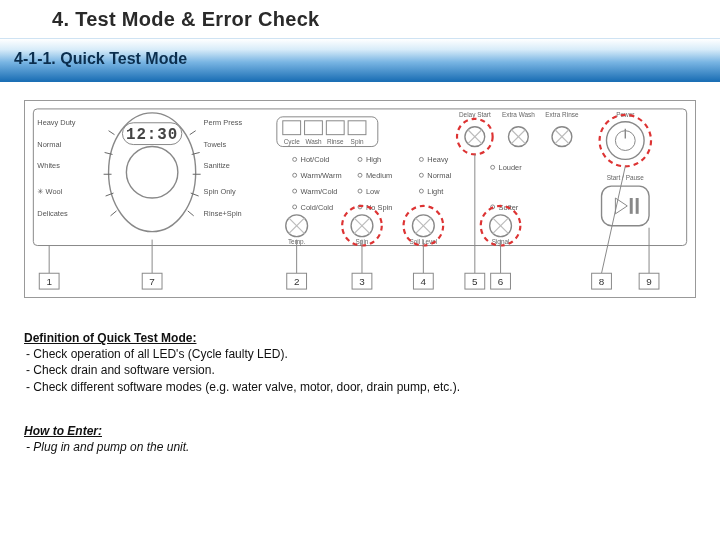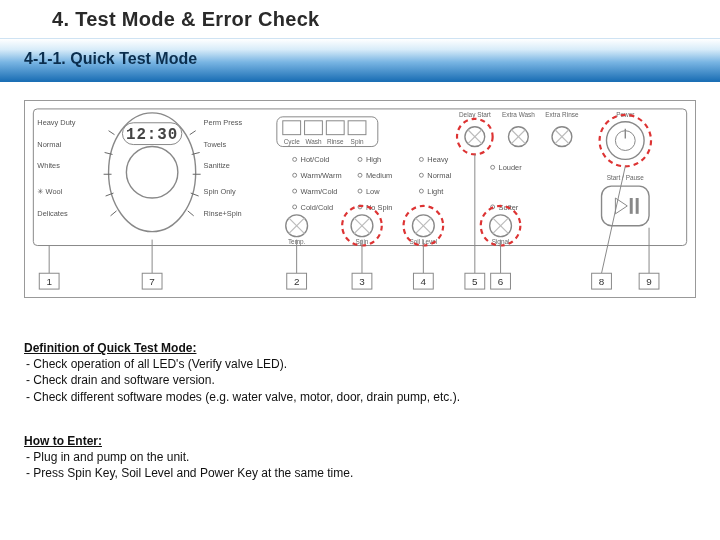--- a/index.html
+++ b/index.html
@@ -9,32 +9,32 @@
   
   .hdr-band {
     position: absolute; left: 0; top: 38px; width: 720px; height: 44px;
     background: linear-gradient(to bottom,
       #ffffff 0%, #d8ecf9 25%, #79b5e3 55%, #1c6fb5 100%);
     border-top: 1px solid #cfe3f3;
     border-bottom: 1px solid #1c6fb5;
   }
 
   .main-title { position: absolute; left: 52px; top: 8px; font-size: 20px; font-weight: bold; color: #2a2a2a; letter-spacing: .3px; }
-  .section-title { position: absolute; left: 24px; top: 50px; font-size: 16px; font-weight: bold; color: #0b2e4e; }
+  .section-title { position: absolute; left: 14px; top: 50px; font-size: 16px; font-weight: bold; color: #0b2e4e; }
 
   
   .diagram { position: absolute; left: 24px; top: 100px; width: 672px; height: 198px; border: 1px solid #999; background: #fff; }
   .diagram svg { width: 100%; height: 100%; display: block; }
 
   
   .body { position: absolute; left: 24px; top: 322px; width: 660px; font-size: 12px; color: #111; line-height: 1.35; }
-  .body .subhead { font-weight: bold; text-decoration: underline; margin-top: 18px; }
+  .body .subhead { font-weight: bold; text-decoration: underline; margin-top: 8px; }
   .body ul { list-style: none; padding-left: 2px; }
   .body ul li::before { content: "- "; }
-  .block2 { margin-top: 28px; }
+  .block2 { margin-top: 28px; font-style: italic; }
 </style>
 </head>
 <body>
 
 <div class="slide">
   <div class="hdr-band"></div>
   <div class="main-title">4. Test Mode &amp; Error Check</div>
   <div class="section-title">4-1-1.  Quick Test Mode</div>
 
   <div class="diagram">
@@ -213,25 +213,24 @@
           <text x="580" y="186" text-anchor="middle">8</text>
         <rect x="618" y="174" width="20" height="16" class="box"></rect>
           <text x="628" y="186" text-anchor="middle">9</text>
       </g>
     </svg>
   </div>
 
   <div class="body">
     <div class="subhead">Definition of Quick Test Mode:</div>
     <ul>
-      <li>Check operation of all LED's (Verify valve LED).</li>
+      <li>Check operation of all LED's (Cycle faulty LED).</li>
       <li>Check drain and software version.</li>
       <li>Check different software modes (e.g. water valve, motor, door, drain pump, etc.).</li>
     </ul>
     <div class="block2">
       <div class="subhead">How to Enter:</div>
       <ul>
         <li>Plug in and pump on the unit.</li>
-        <li>Press Spin Key,  Soil Level and Power Key at the same time.</li>
       </ul>
     </div>
   </div>
 </div>
 
 </body></html>

